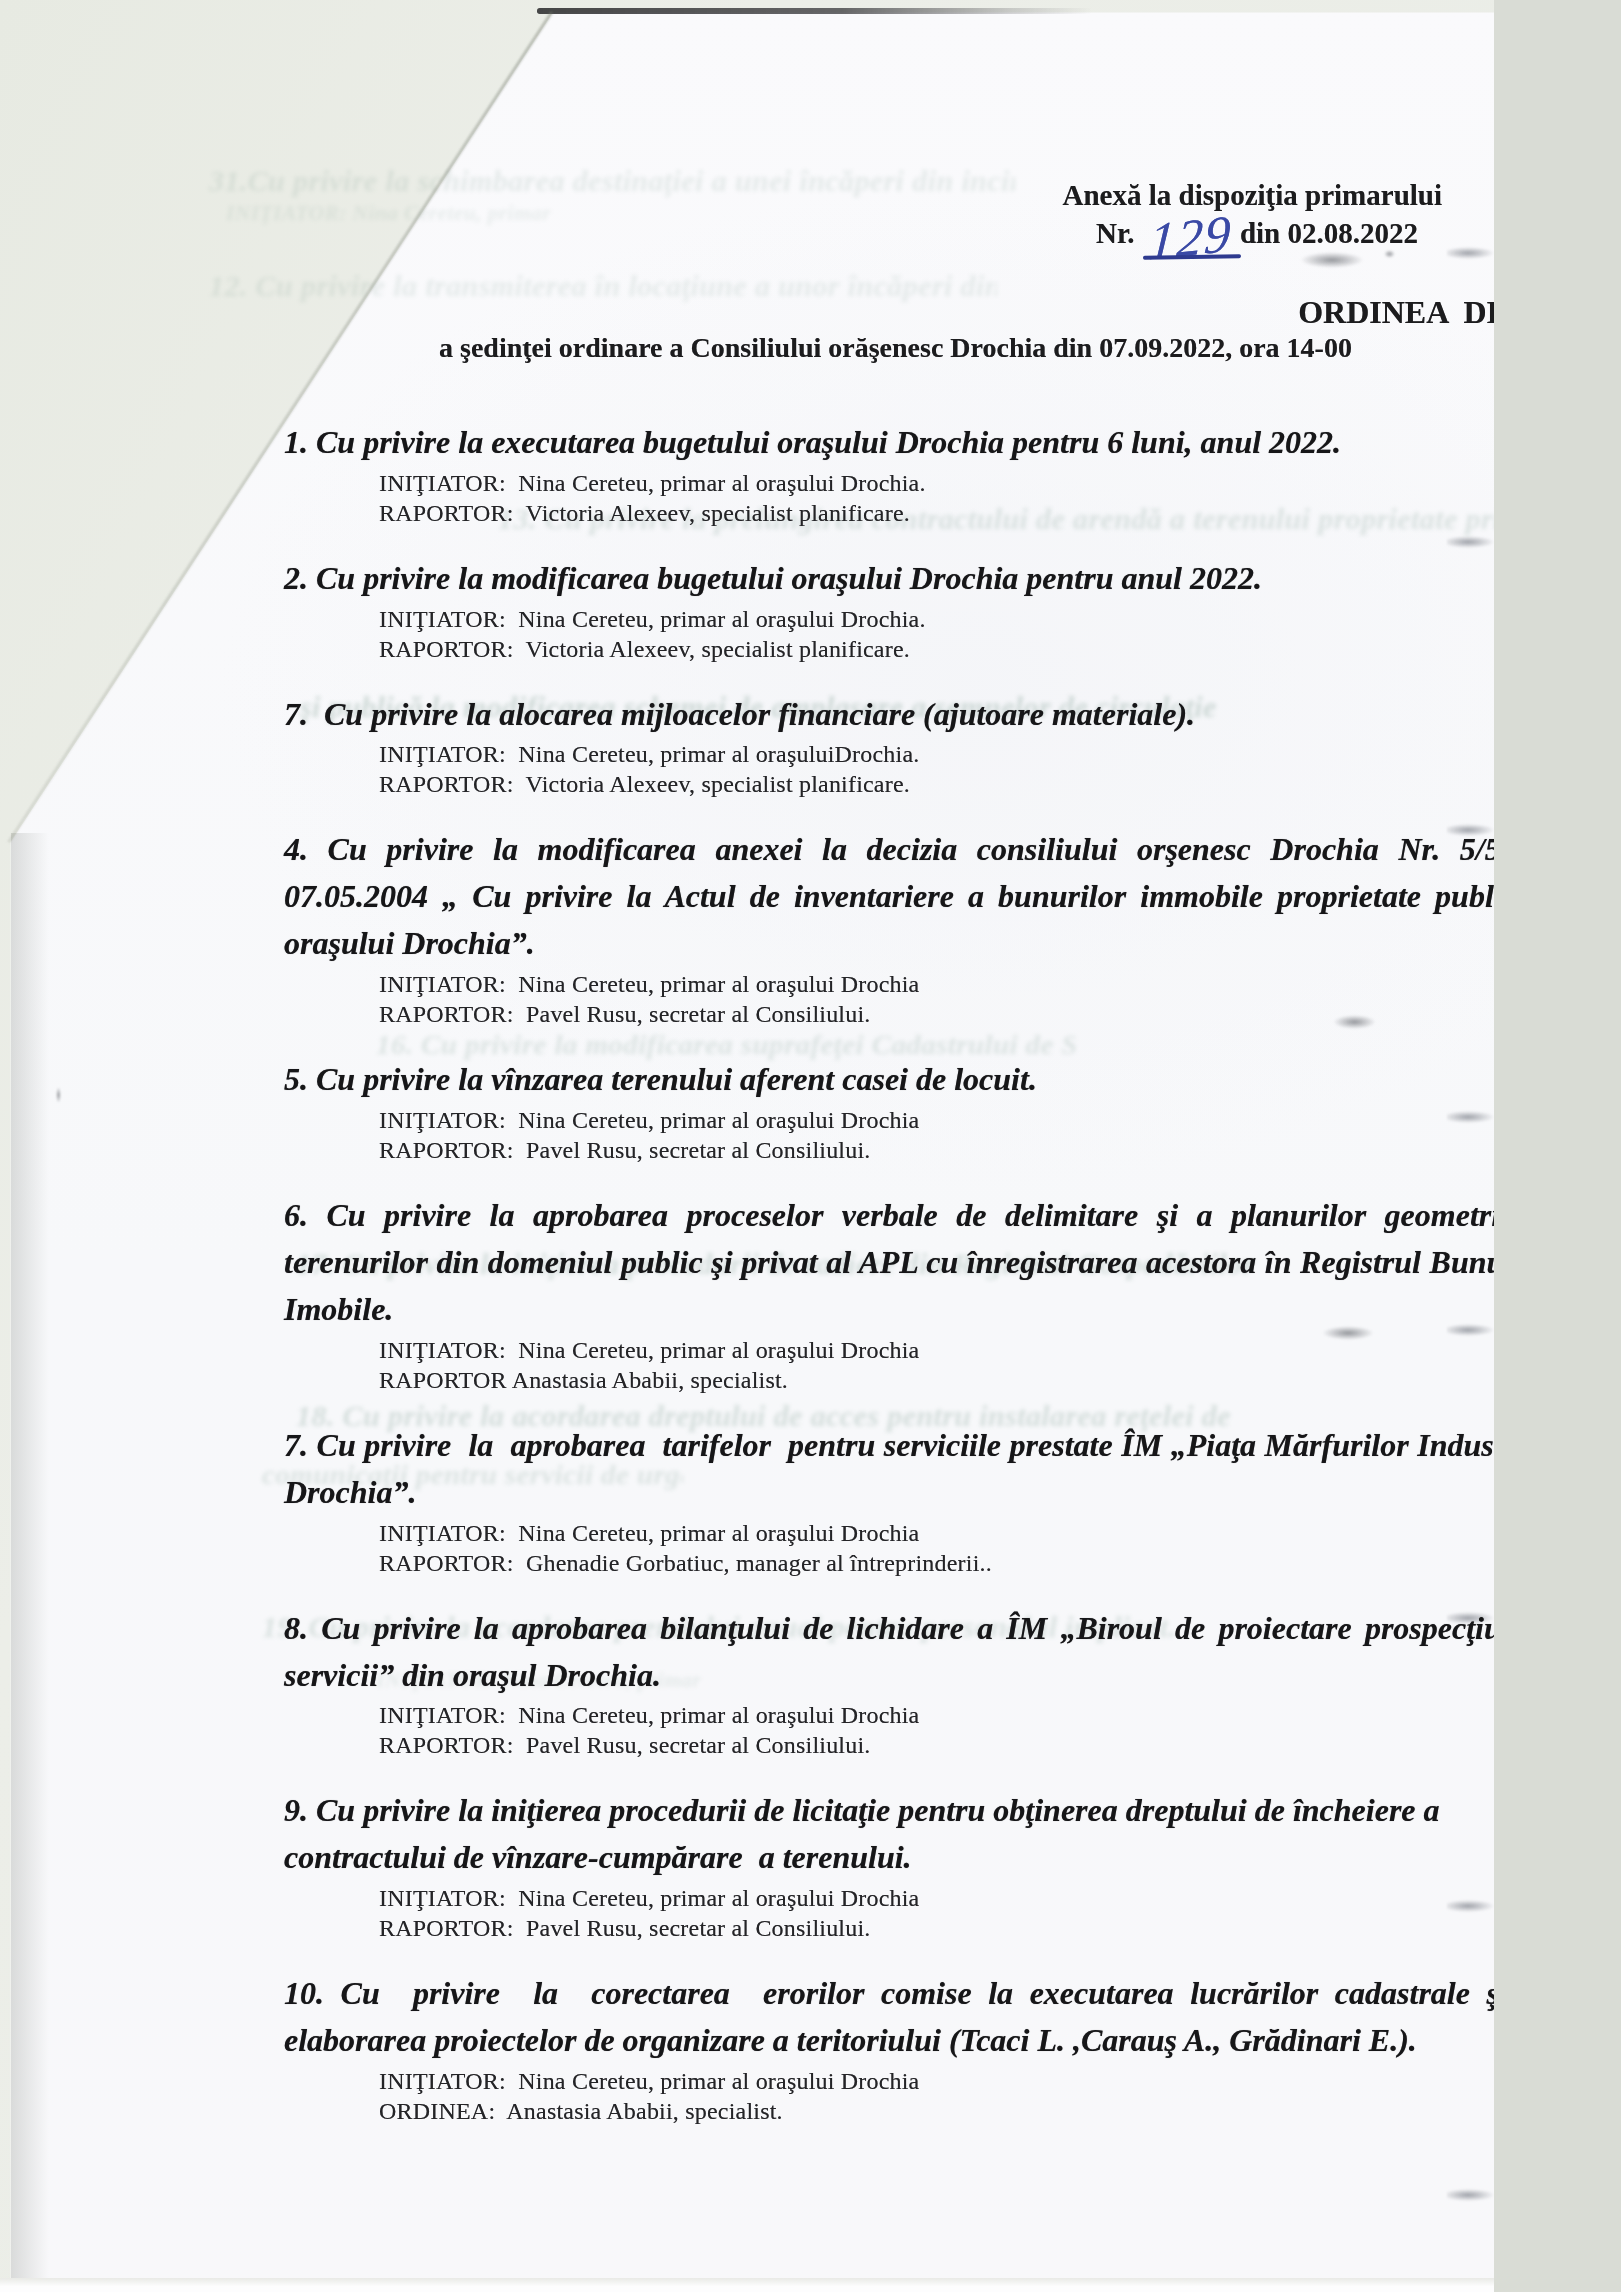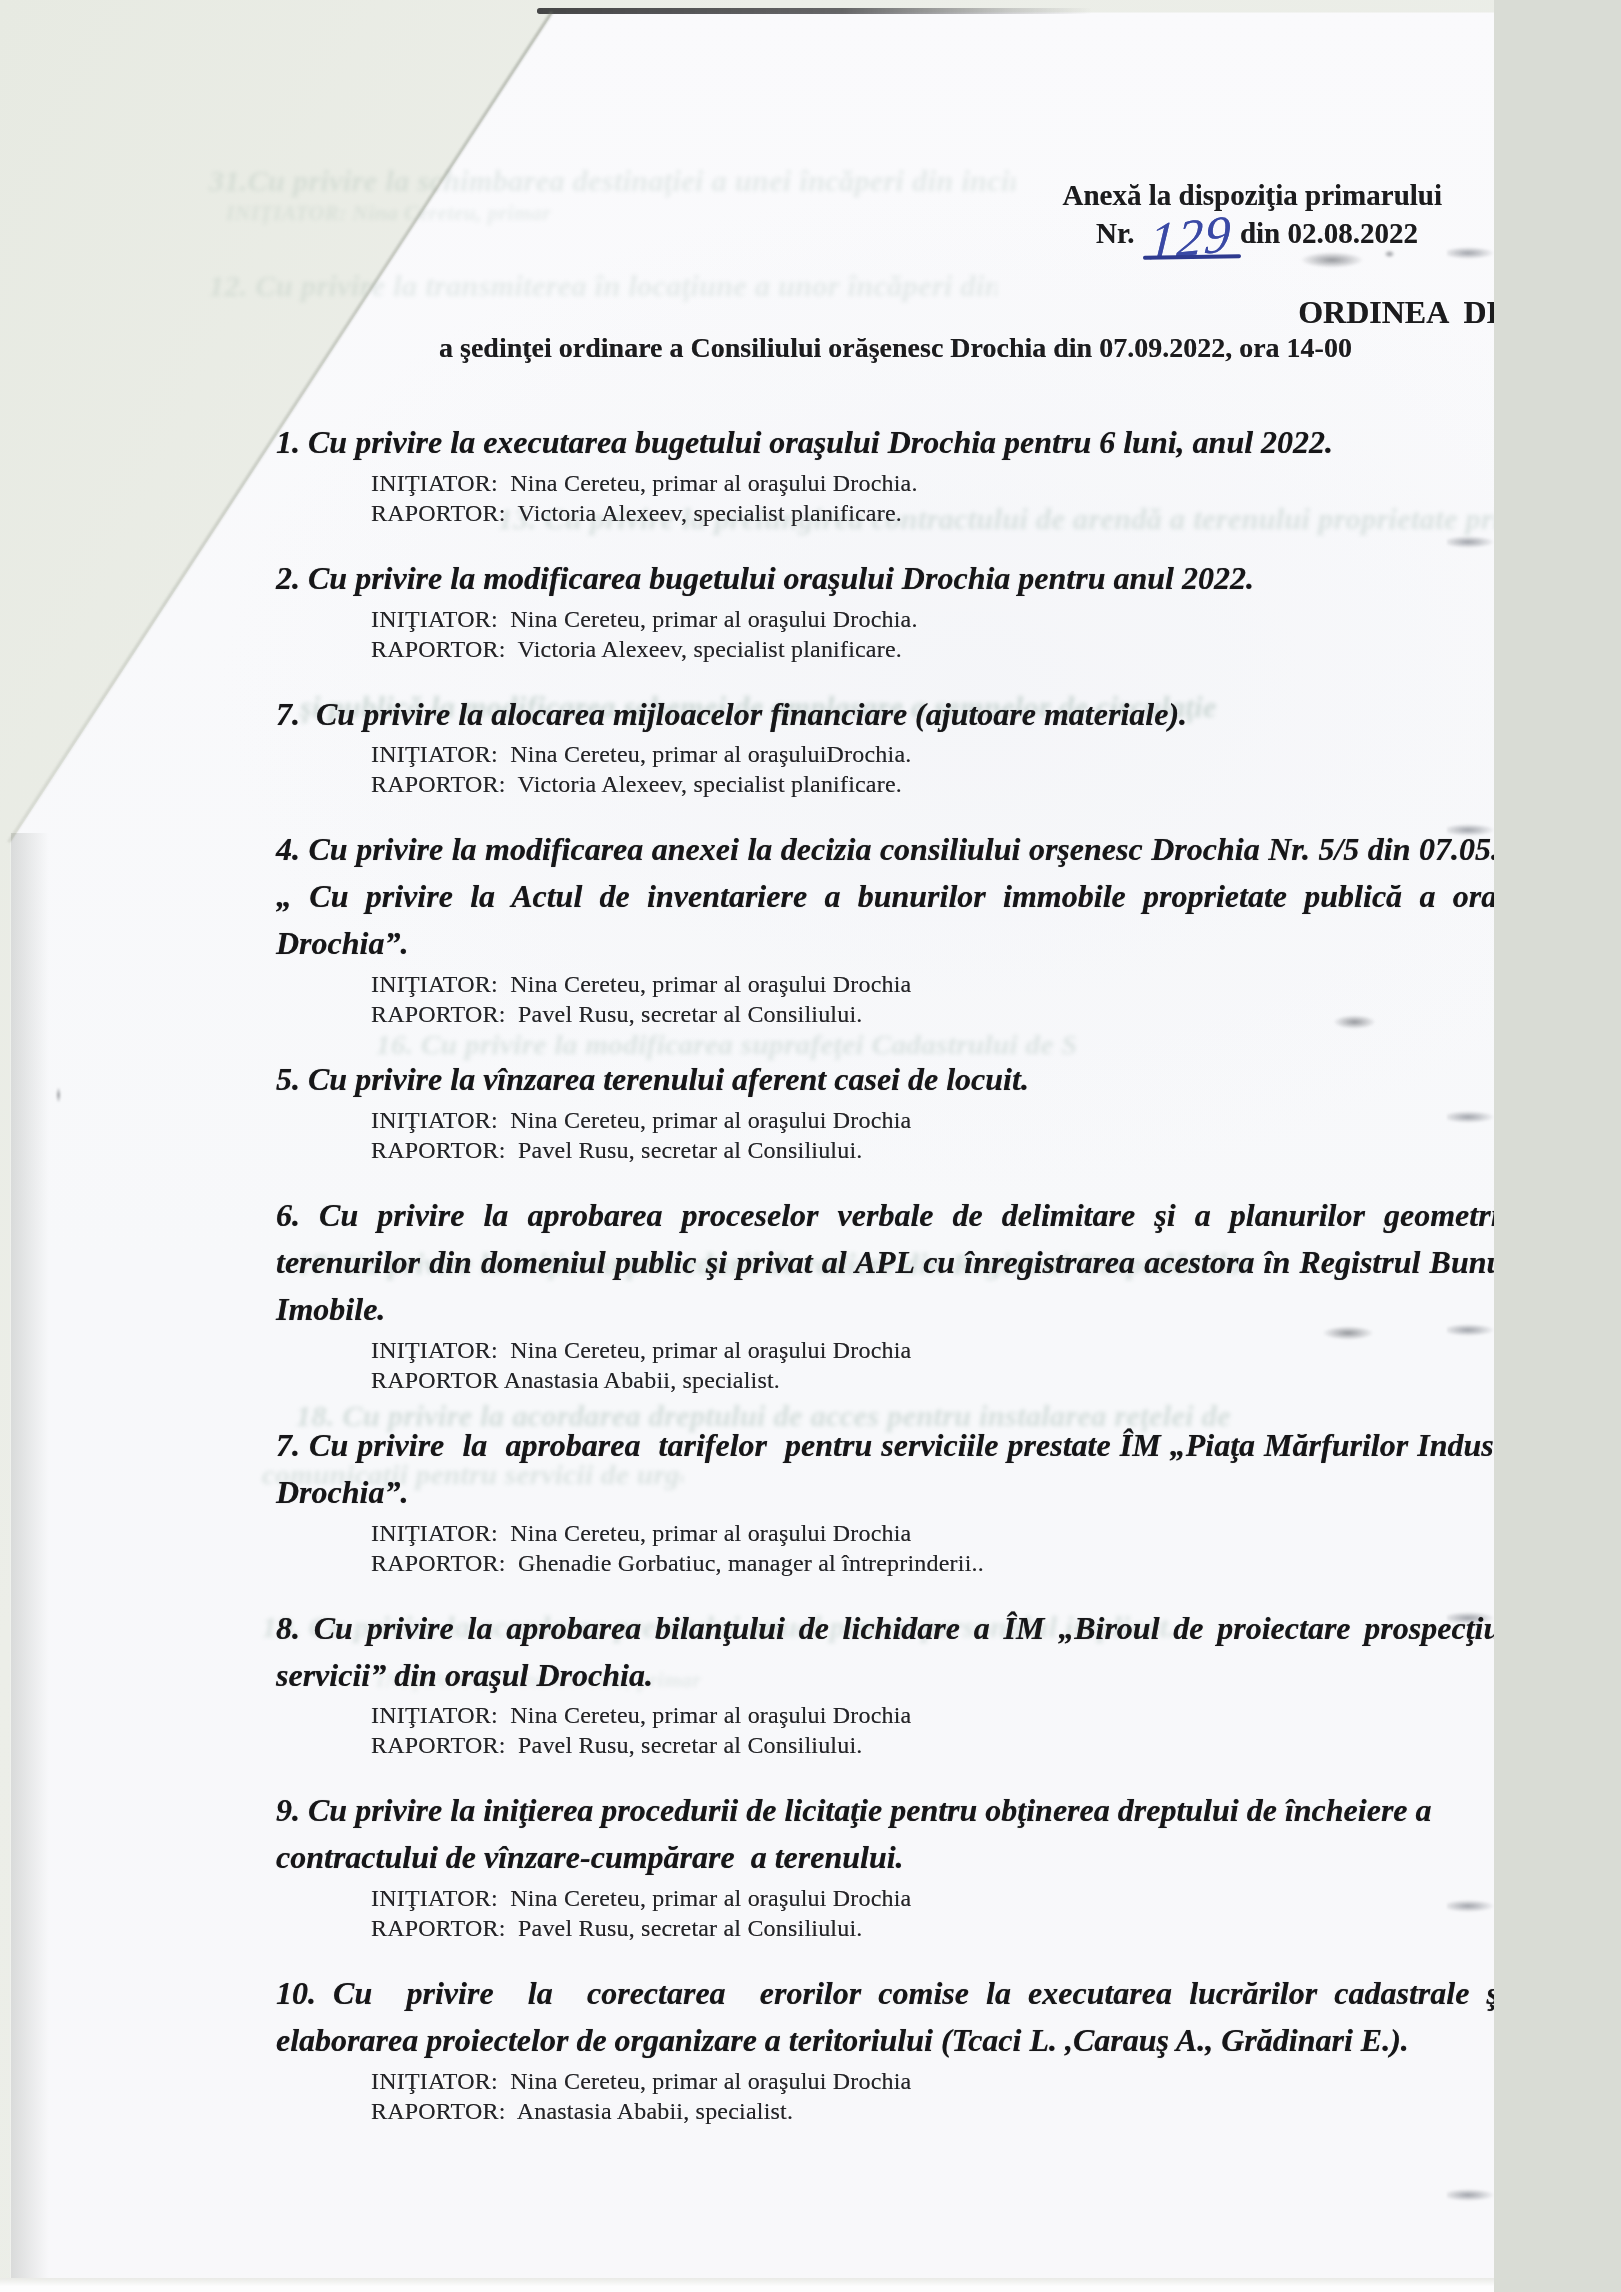--- a/index.html
+++ b/index.html
@@ -76,21 +76,21 @@
   .doc-title{
     position:absolute;top:294px;left:278px;width:1287px;text-align:right;
     font-size:32px;font-weight:700;white-space:pre;transform:translateX(-7.2px);
   }
   .doc-subtitle{
     position:absolute;top:332px;left:224px;width:1343px;text-align:center;
     font-size:28px;font-weight:700;white-space:pre;
   }
   
   .agenda{position:absolute;left:276px;top:419px;width:1287px;}
-  .item{margin:0 0 27px 0;}
+  .item{margin:0 0 27px 8px;}
   .item-title{
     margin:0 0 1.8px 0;font-size:32px;line-height:47px;font-weight:700;font-style:italic;
     white-space:pre-wrap;color:#161618;text-shadow:0 0 0.7px rgba(20,20,22,.6);
   }
   .item-title.justify{text-align:justify;text-align-last:left;}
   .detail{
     margin:0 0 0 95px;font-size:24px;line-height:30px;font-weight:400;
     white-space:pre-wrap;color:#242427;text-shadow:0 0 0.5px rgba(30,30,33,.5);
     letter-spacing:0.2px;
   }
@@ -189,19 +189,19 @@
     <p class="detail">RAPORTOR:  Pavel Rusu, secretar al Consiliului.</p>
   </div>
       <div class="item">
     <p class="item-title printed">9. Cu privire la iniţierea procedurii de licitaţie pentru obţinerea dreptului de încheiere a contractului de vînzare-cumpărare  a terenului.</p>
     <p class="detail">INIŢIATOR:  Nina Cereteu, primar al oraşului Drochia</p>
     <p class="detail">RAPORTOR:  Pavel Rusu, secretar al Consiliului.</p>
   </div>
       <div class="item">
     <p class="item-title printed justify">10. Cu  privire  la  corectarea  erorilor comise la executarea lucrărilor cadastrale şi/sau elaborarea proiectelor de organizare a teritoriului (Tcaci L. ,Carauş A., Grădinari E.).</p>
     <p class="detail">INIŢIATOR:  Nina Cereteu, primar al oraşului Drochia</p>
-    <p class="detail">RAPORTOR:  Anastasia Ababii, specialist.</p>
+    <p class="detail">ORDINEA:  Anastasia Ababii, specialist.</p>
   </div>
     </div>
 
   <div class="bottom-strip"></div>
 </div>
 
 
 </body></html>

